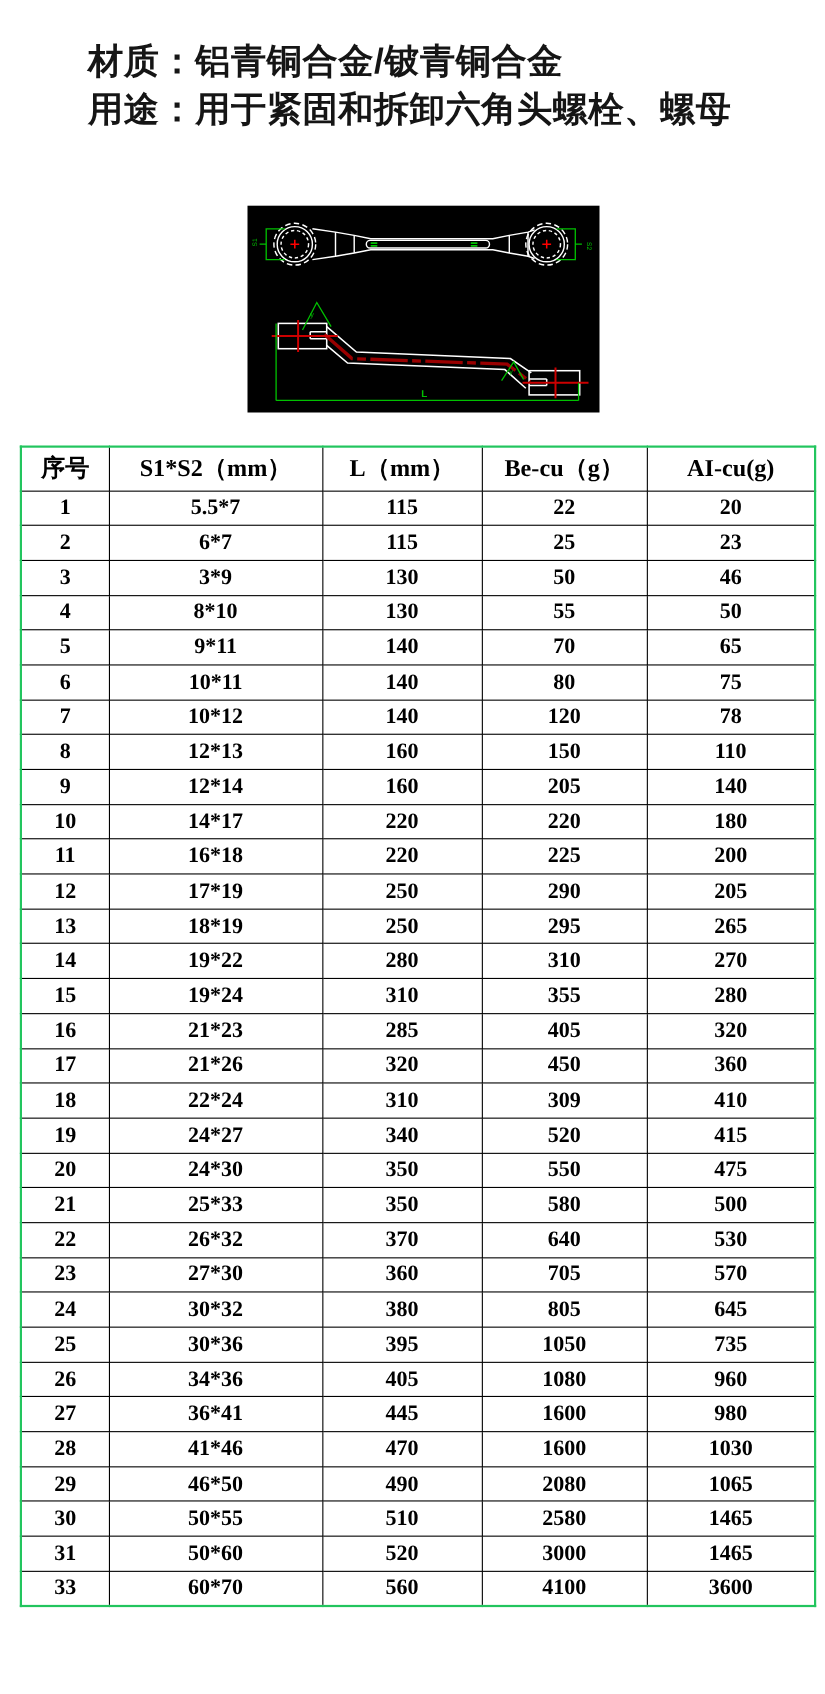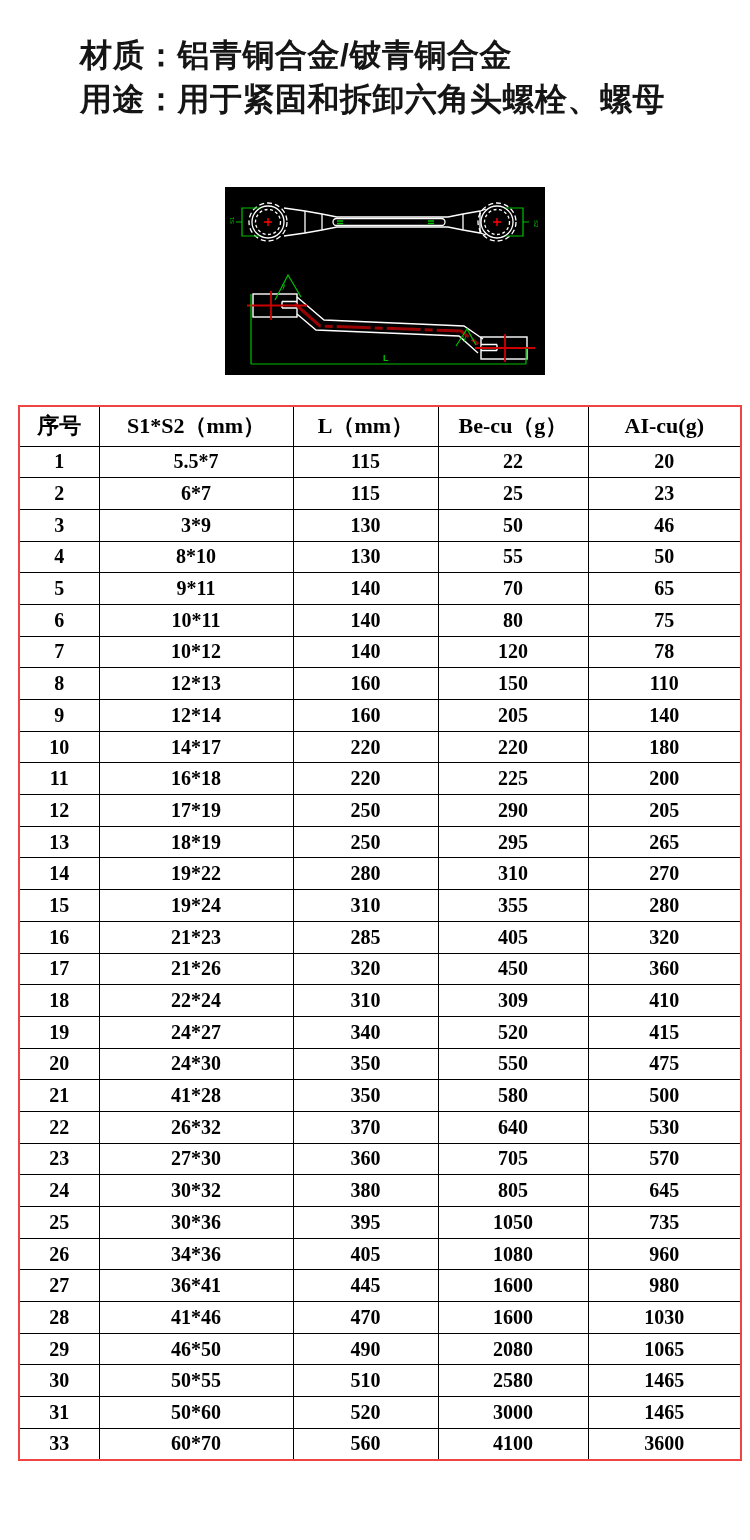--- a/index.html
+++ b/index.html
@@ -20,21 +20,21 @@
   .cad svg { display:block; width:320px; height:188px; }
   table.spec {
     position:absolute; left:18px; top:405px; width:722px;
     border-collapse:collapse; table-layout:fixed;
     font-family:"Liberation Serif","DejaVu Serif",serif; font-weight:bold;
   }
   table.spec th, table.spec td {
     border:1px solid #000; text-align:center; vertical-align:middle;
     padding:0; overflow:hidden; white-space:nowrap;
   }
-  table.spec { border:2px solid #ef4444; }
+  table.spec { border:2px solid #22c55e; }
   table.spec th { height:40px; font-size:22px; font-weight:bold; }
   table.spec td { height:31.7px; font-size:20px; }
 </style>
 </head>
 <body>
 
 <div class="intro">
   <div>材质：铝青铜合金/铍青铜合金</div>
   <div>用途：用于紧固和拆卸六角头螺栓、螺母</div>
 </div>
@@ -262,21 +262,21 @@
       </tr>
       <tr>
         <td>20</td>
         <td>24*30</td>
         <td>350</td>
         <td>550</td>
         <td>475</td>
       </tr>
       <tr>
         <td>21</td>
-        <td>41*28</td>
+        <td>25*33</td>
         <td>350</td>
         <td>580</td>
         <td>500</td>
       </tr>
       <tr>
         <td>22</td>
         <td>26*32</td>
         <td>370</td>
         <td>640</td>
         <td>530</td>

